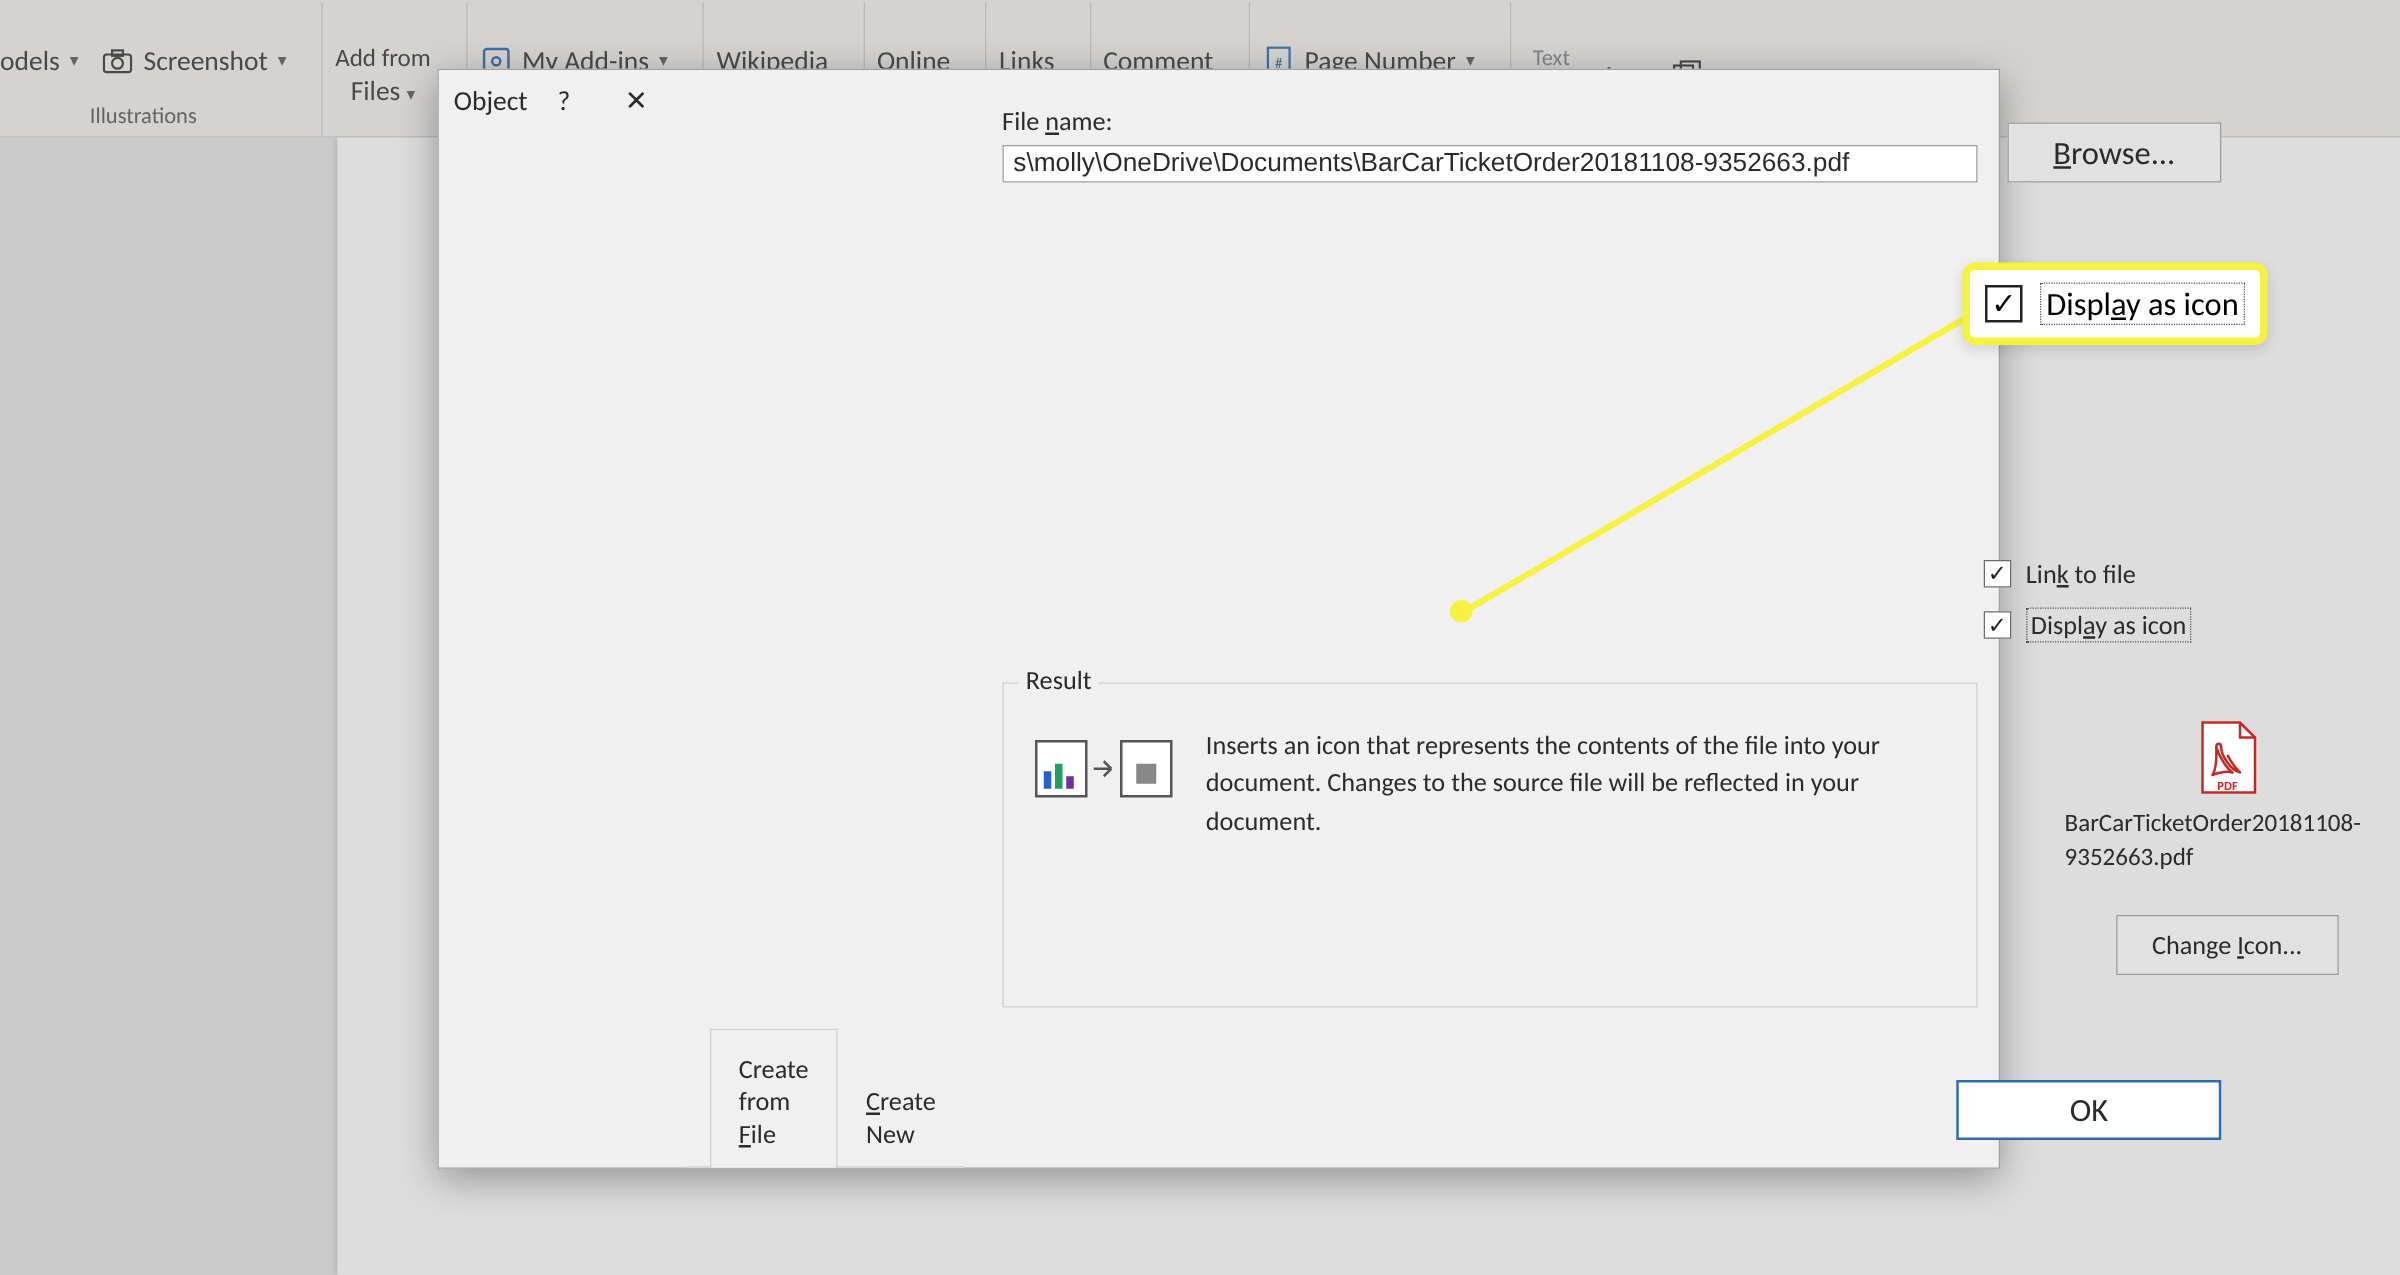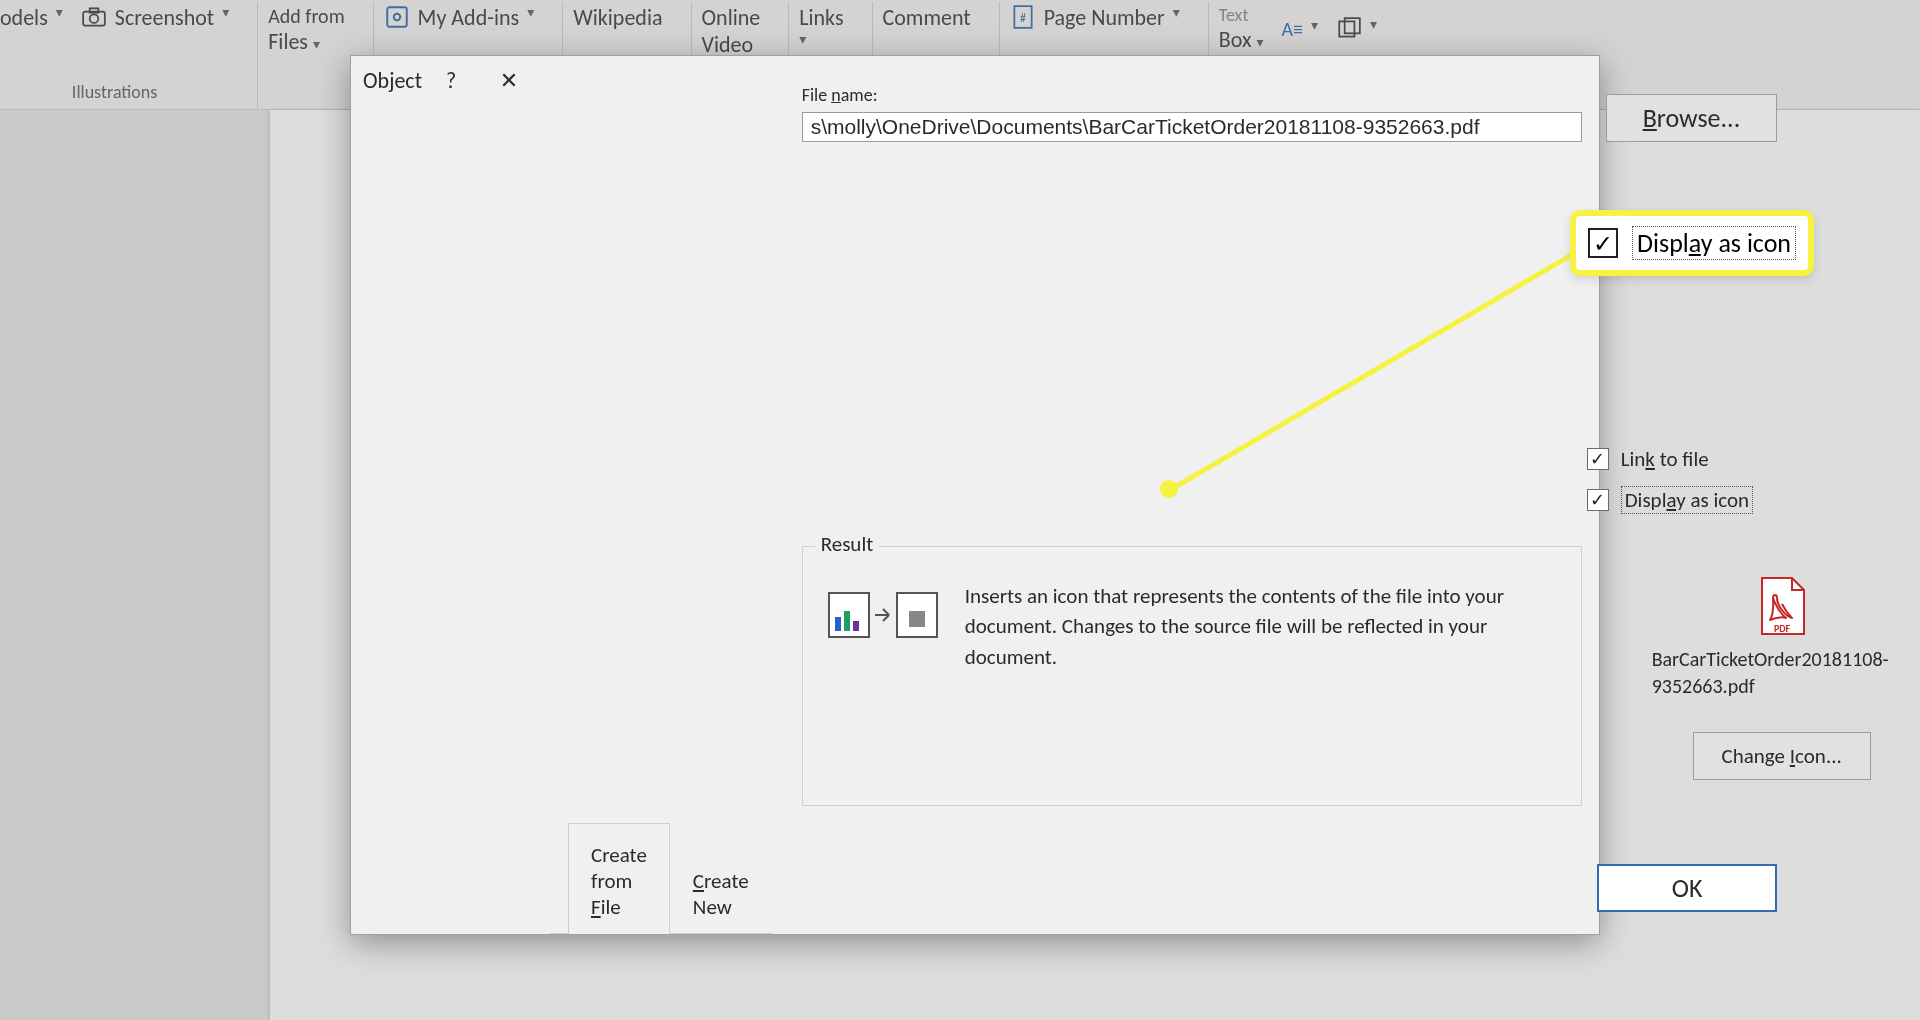--- a/index.html
+++ b/index.html
@@ -42,23 +42,24 @@
     padding: 2px 10px 0 10px;
   }
   .rib-group .group-label {
     position: absolute;
     bottom: 6px;
     font-size: 18px;
     color: #605e5c;
   }
   .rib-row { display: flex; gap: 18px; align-items: center; }
   .rib-btn {
-    display: flex; gap: 8px;
+    display: flex; align-items: center; gap: 8px;
     color: #3b3a39; font-size: 22px;
     cursor: default;
+    margin-top: 31px;
   }
   .caret { font-size: 14px; color: #605e5c; }
   svg.icn { width: 26px; height: 26px; flex: none; }
 
   .doc-canvas {
     position: absolute;
     top: 110px; left: 0; right: 0; bottom: 0;
     background: #e6e6e6;
   }
   .page {
@@ -117,21 +118,21 @@
   .tabpanel {
     flex: 1;
     position: relative;
     padding: 28px 30px;
   }
 
   .row-file {
     display: flex; align-items: flex-end; gap: 24px;
   }
   .file-col { display: flex; flex-direction: column; gap: 6px; width: 780px; }
-  .lbl { font-size: 18px; color: #2b2b2b; }
+  .lbl { font-size: 21px; color: #2b2b2b; }
   .file-input {
     height: 30px;
     padding: 0 8px;
     font-size: 21px;
     color: #2b2b2b;
     background: #ffffff;
     border: 1px solid #9b9b9b;
   }
   .btn {
     height: 48px;
@@ -428,21 +429,21 @@
         <path d="M17 22 C17 22 22 36 30 42 C24 40 14 44 14 44 C18 38 17 22 17 22 Z M17 22 C17 18 21 18 21 22 C21 28 28 40 36 42 C36 42 30 36 26 28" fill="none" stroke="#c62828" stroke-width="2" stroke-linejoin="round"></path>
         <text x="26" y="56" font-size="10" text-anchor="middle" fill="#c62828" font-weight="600">PDF</text>
       </svg>
       <div class="pname">BarCarTicketOrder20181108-9352663.pdf</div>
       <div class="btn change-btn">
         <span>Change <span class="underline">I</span>con...</span>
       </div>
     </div>
 
     <div class="dlg-buttons">
-      <div class="btn okbtn" style="width:180px;margin-left:36px;">
+      <div class="btn okbtn" style="width:212px;margin-left:36px;">
         <span>OK</span>
       </div>
     </div>
   </div>
 </div>
 
 <svg class="pointer-line" style="top:230px;left:1160px;" width="440" height="300">
   <line x1="420" y1="20" x2="10" y2="260" stroke="#f5f242" stroke-width="5"></line>
 </svg>
 <div class="pointer-dot" style="top:480px;left:1160px;"></div>

